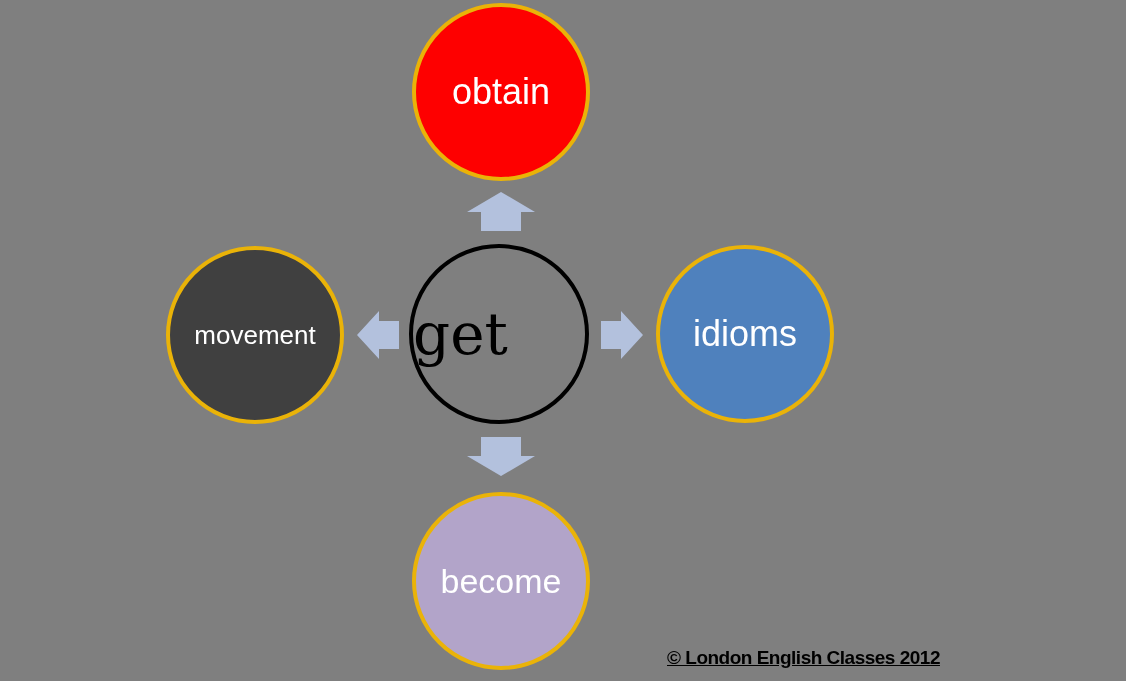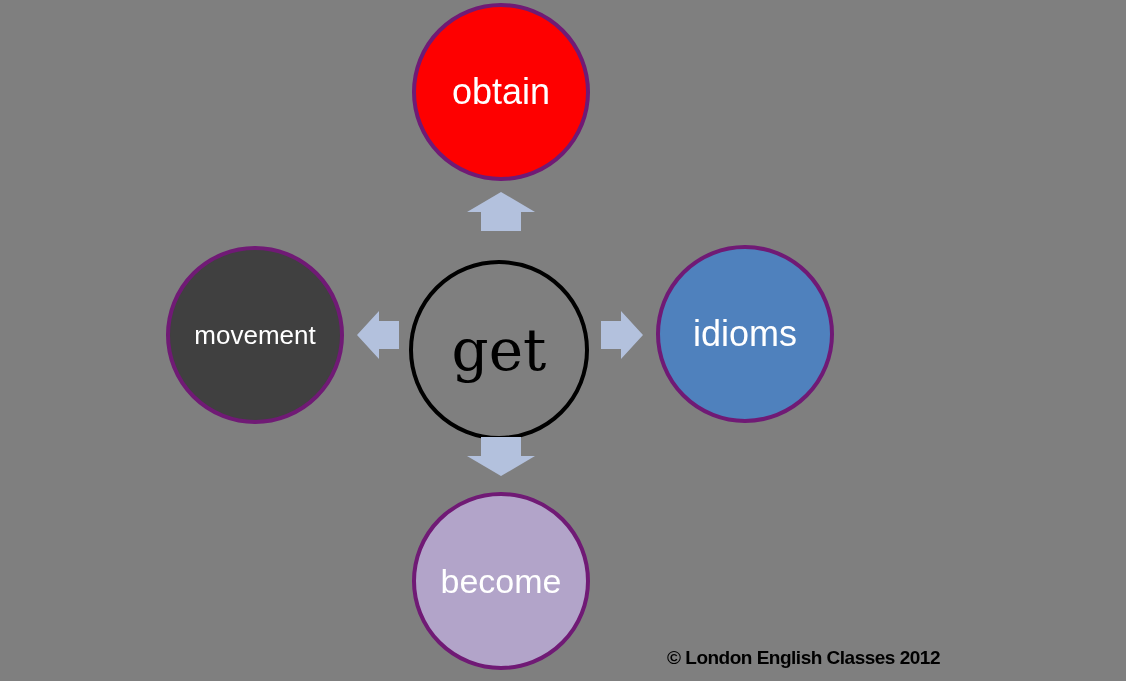--- a/index.html
+++ b/index.html
@@ -5,65 +5,66 @@
   html,body{margin:0;padding:0;}
   .stage{
     position:relative;
     width:1126px;height:681px;
     overflow:hidden;
     font-family:"Liberation Sans",sans-serif;
   }
   .node{
     position:absolute;
     box-sizing:border-box;
-    border:4px solid #701a75;
+    border:4px solid #eab308;
     border-radius:50%;
     display:flex;align-items:center;justify-content:center;
     text-align:center;
   }
   .node-label{
     color:#ffffff;
     line-height:1;
   }
   .node-top{left:412px;top:3px;width:178px;height:178px;}
   .node-top .node-label{font-size:36px;}
   .node-right{left:656px;top:245px;width:178px;height:178px;}
   .node-right .node-label{font-size:36px;}
   .node-bottom{left:412px;top:492px;width:178px;height:178px;}
   .node-bottom .node-label{font-size:34px;}
   .node-left{left:166px;top:246px;width:178px;height:178px;}
   .node-left .node-label{font-size:26px;}
   .center-node{
     position:absolute;
-    left:409px;top:260px;width:180px;height:180px;
+    left:409px;top:244px;width:180px;height:180px;
     box-sizing:border-box;
     border:4px solid #000000;
     border-radius:50%;
     background:transparent;
-    display:flex;align-items:center;justify-content:center;
+    display:flex;align-items:center;justify-content:flex-start;
   }
   .center-label{
     font-family:"DejaVu Serif",serif;
     font-size:58px;
     color:#000000;
     line-height:1;
   }
   .arrow{position:absolute;display:block;}
   .arrow-up{left:467px;top:192px;}
   .arrow-down{left:467px;top:437px;}
   .arrow-left{left:357px;top:311px;}
   .arrow-right{left:601px;top:311px;}
   .copyright{
     position:absolute;
     left:667px;top:647px;
     font-size:19px;
     font-weight:bold;
     letter-spacing:-0.5px;
     color:#000000;
     white-space:nowrap;
+    text-decoration:underline;
   }
 </style>
 </head>
 <body>
 
 <div class="stage" style="background-color: rgb(127, 127, 127);">
 
   <div class="node node-top" style="background-color: rgb(254, 0, 0);">
     <span class="node-label">obtain</span>
   </div>

